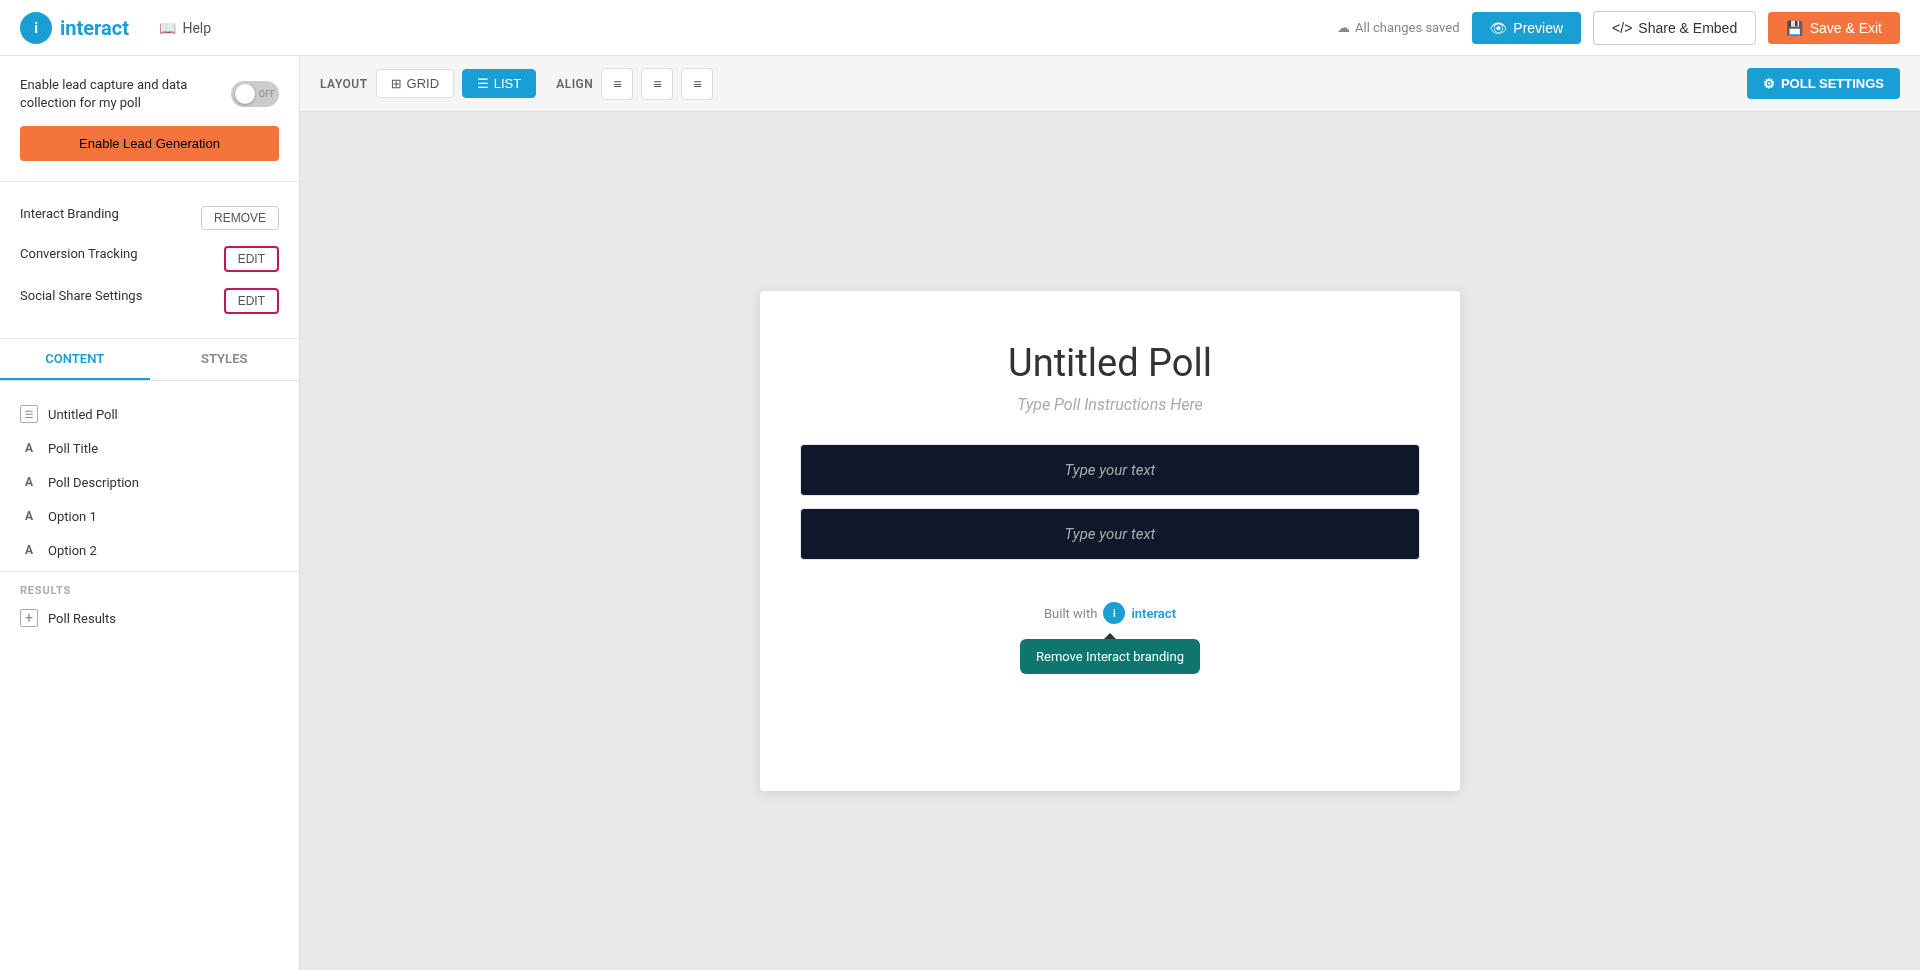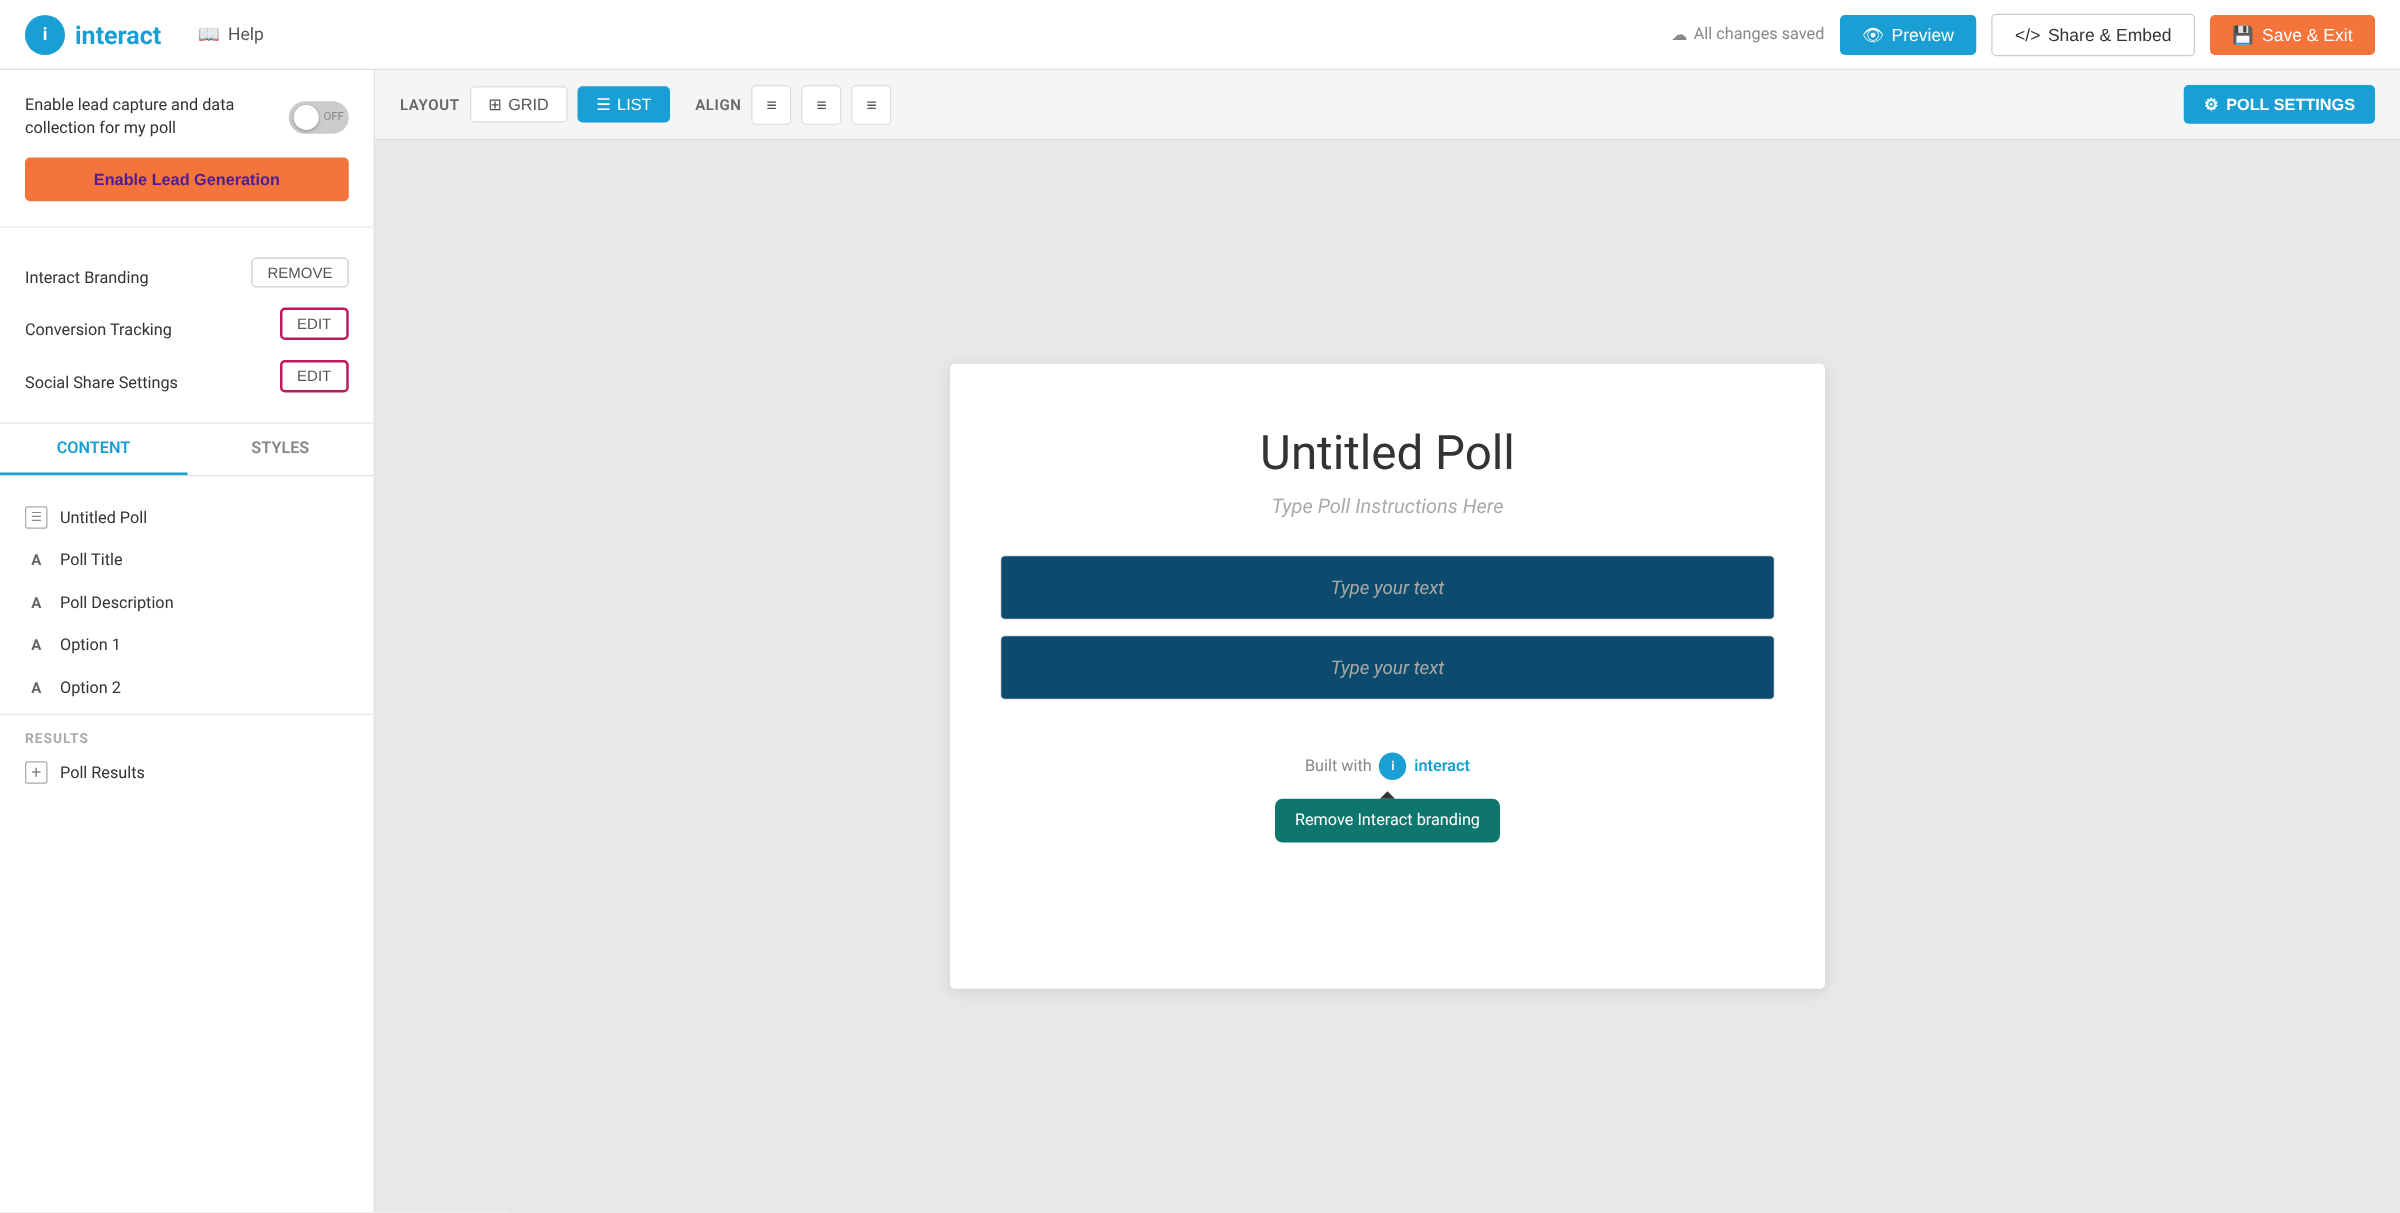--- a/index.html
+++ b/index.html
@@ -25,23 +25,23 @@
     .main-layout { display: flex; flex: 1; overflow: hidden; }
 
     
     .sidebar { width: 300px; background: #fff; border-right: 1px solid #e0e0e0; display: flex; flex-direction: column; overflow-y: auto; flex-shrink: 0; }
     .sidebar-top { padding: 20px; border-bottom: 1px solid #e8e8e8; }
     .lead-capture-row { display: flex; align-items: center; justify-content: space-between; margin-bottom: 14px; }
     .lead-capture-text { font-size: 13px; color: #333; line-height: 1.4; max-width: 180px; }
     .toggle-off { background: #ccc; border-radius: 20px; width: 48px; height: 26px; display: flex; align-items: center; padding: 2px 4px; cursor: pointer; position: relative; }
     .toggle-off::after { content: 'OFF'; font-size: 9px; color: #888; position: absolute; right: 4px; }
     .toggle-knob { width: 20px; height: 20px; background: white; border-radius: 50%; box-shadow: 0 1px 3px rgba(0,0,0,0.3); }
-    .btn-enable-lead { background: #f4743b; color: #4c1d95; border: none; padding: 10px 8px; border-radius: 4px; font-size: 13px; cursor: pointer; width: 100%; font-weight: bold; }
+    .btn-enable-lead { background: #f4743b; color: #000000; border: none; padding: 10px 8px; border-radius: 4px; font-size: 13px; cursor: pointer; width: 100%; }
     .sidebar-settings { padding: 16px 20px; border-bottom: 1px solid #e8e8e8; }
-    .settings-row { display: flex; align-items: flex-end; justify-content: space-between; padding: 8px 0; }
+    .settings-row { display: flex; align-items: flex-start; justify-content: space-between; padding: 8px 0; }
     .settings-label { font-size: 13px; color: #333; }
     .btn-edit { background: white; border: 2px solid #be185d; color: #555; padding: 4px 12px; border-radius: 4px; font-size: 12px; cursor: pointer; }
     .btn-remove { background: white; border: 1px solid #ccc; color: #555; padding: 4px 12px; border-radius: 4px; font-size: 12px; cursor: pointer; }
 
     
     .sidebar-tabs { display: flex; border-bottom: 1px solid #e0e0e0; }
     .sidebar-tab { flex: 1; text-align: center; padding: 12px; font-size: 13px; font-weight: 600; cursor: pointer; color: #888; }
     .sidebar-tab.active { color: #1a9fd4; border-bottom: 2px solid #1a9fd4; }
 
     
@@ -62,21 +62,21 @@
     .layout-btn { padding: 6px 14px; border-radius: 4px; font-size: 13px; cursor: pointer; display: flex; align-items: center; gap: 5px; border: 1px solid #ddd; background: white; color: #555; }
     .layout-btn.active { background: #1a9fd4; color: white; border-color: #1a9fd4; }
     .align-btn { width: 32px; height: 32px; border: 1px solid #ddd; background: white; border-radius: 4px; cursor: pointer; display: flex; align-items: center; justify-content: center; color: #555; font-size: 14px; }
     .btn-poll-settings { background: #1a9fd4; color: white; border: none; padding: 8px 16px; border-radius: 4px; font-size: 13px; font-weight: 600; cursor: pointer; display: flex; align-items: center; gap: 6px; margin-left: auto; }
 
     
     .canvas-area { flex: 1; display: flex; align-items: center; justify-content: center; overflow: auto; padding: 30px; background: #e8e8e8; }
     .poll-canvas { background: white; border-radius: 4px; box-shadow: 0 2px 12px rgba(0,0,0,0.1); width: 700px; min-height: 500px; padding: 50px 40px 30px; display: flex; flex-direction: column; align-items: center; position: relative; }
     .poll-title { font-size: 38px; color: #333; margin-bottom: 10px; font-weight: 400; text-align: center; }
     .poll-instructions { font-style: italic; color: #aaa; font-size: 16px; margin-bottom: 30px; text-align: center; }
-    .poll-option { width: 100%; background: #0c4a6e; border: 1px solid #e8e8e8; border-radius: 4px; padding: 16px 20px; margin-bottom: 12px; text-align: center; color: #aaa; font-style: italic; font-size: 15px; cursor: pointer; }
+    .poll-option { width: 100%; background: #0f172a; border: 1px solid #e8e8e8; border-radius: 4px; padding: 16px 20px; margin-bottom: 12px; text-align: center; color: #aaa; font-style: italic; font-size: 15px; cursor: pointer; }
     .add-option-btn { width: 100%; border: 2px dashed #ccc; border-radius: 4px; padding: 14px; text-align: center; cursor: pointer; color: #666; font-size: 14px; font-weight: 600; background: white; margin-bottom: 12px; letter-spacing: 0.5px; }
     .built-with { display: flex; align-items: center; gap: 6px; color: #888; font-size: 13px; margin-top: 30px; cursor: pointer; position: relative; }
     .interact-brand { color: #1a9fd4; font-weight: 600; }
     .interact-logo-small { width: 22px; height: 22px; background: #1a9fd4; border-radius: 50%; display: inline-flex; align-items: center; justify-content: center; color: white; font-size: 10px; font-weight: bold; }
 
     
     .tooltip { position: absolute; bottom: -50px; left: 50%; transform: translateX(-50%); background: #0f766e; color: white; padding: 10px 16px; border-radius: 6px; font-size: 13px; white-space: nowrap; z-index: 100; }
     .tooltip::before { content: ''; position: absolute; top: -6px; left: 50%; transform: translateX(-50%); border-left: 6px solid transparent; border-right: 6px solid transparent; border-bottom: 6px solid #333; }
 
     

